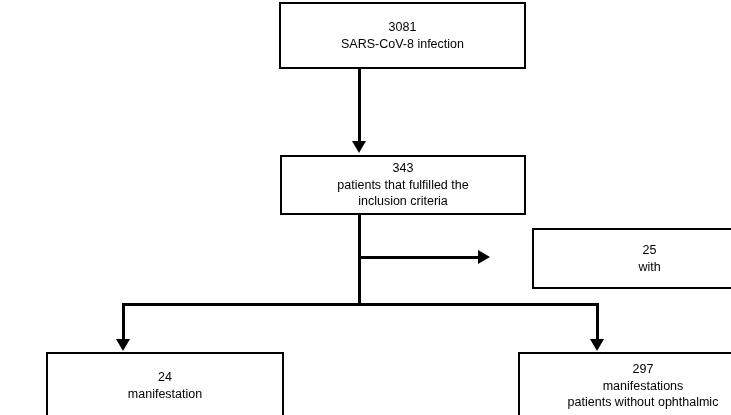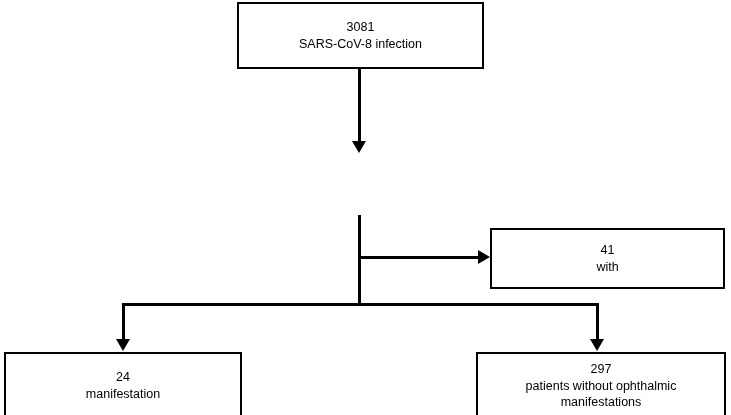--- a/index.html
+++ b/index.html
@@ -25,20 +25,21 @@
     background: #ffffff;
     display: flex;
     flex-direction: column;
     align-items: center;
     justify-content: center;
     text-align: center;
     color: #000000;
     font-size: 12.5px;
     line-height: 1.34;
     padding: 2px 6px;
+    margin-left: 42px;
   }
   .node .line {
     display: block;
     white-space: nowrap;
   }
   
   #node-identified {
     left: 237px;  top: 2px;   width: 247px; height: 67px;
   }
   #node-fulfilled {
@@ -96,35 +97,40 @@
 </head>
 <body>
 
 <div id="flow-root">
 
   <div class="node" id="node-identified">
     <span class="line">3081</span>
     <span class="line">SARS-CoV-8 infection</span>
   </div>
 
+  <div class="node" id="node-fulfilled">
+    <span class="line">343</span>
+    <span class="line">patients that fulfilled the</span>
+    <span class="line">inclusion criteria</span>
+  </div>
 
   <div class="node" id="node-excluded">
-    <span class="line">41</span>
+    <span class="line">25</span>
     <span class="line">with</span>
   </div>
 
   <div class="node" id="node-with-manifestation">
     <span class="line">24</span>
     <span class="line">manifestation</span>
   </div>
 
   <div class="node" id="node-without-manifestation">
     <span class="line">297</span>
+    <span class="line">manifestations</span>
     <span class="line">patients without ophthalmic</span>
-    <span class="line">manifestations</span>
   </div>
 
   <div class="conn vline" id="conn-identified-to-fulfilled-stem"></div>
   <div class="arrowhead arrow-down" id="conn-identified-to-fulfilled-head"></div>
 
   <div class="conn vline" id="conn-fulfilled-stem"></div>
 
   <div class="conn hline" id="conn-excluded-branch"></div>
   <div class="arrowhead arrow-right" id="conn-excluded-head"></div>
 

